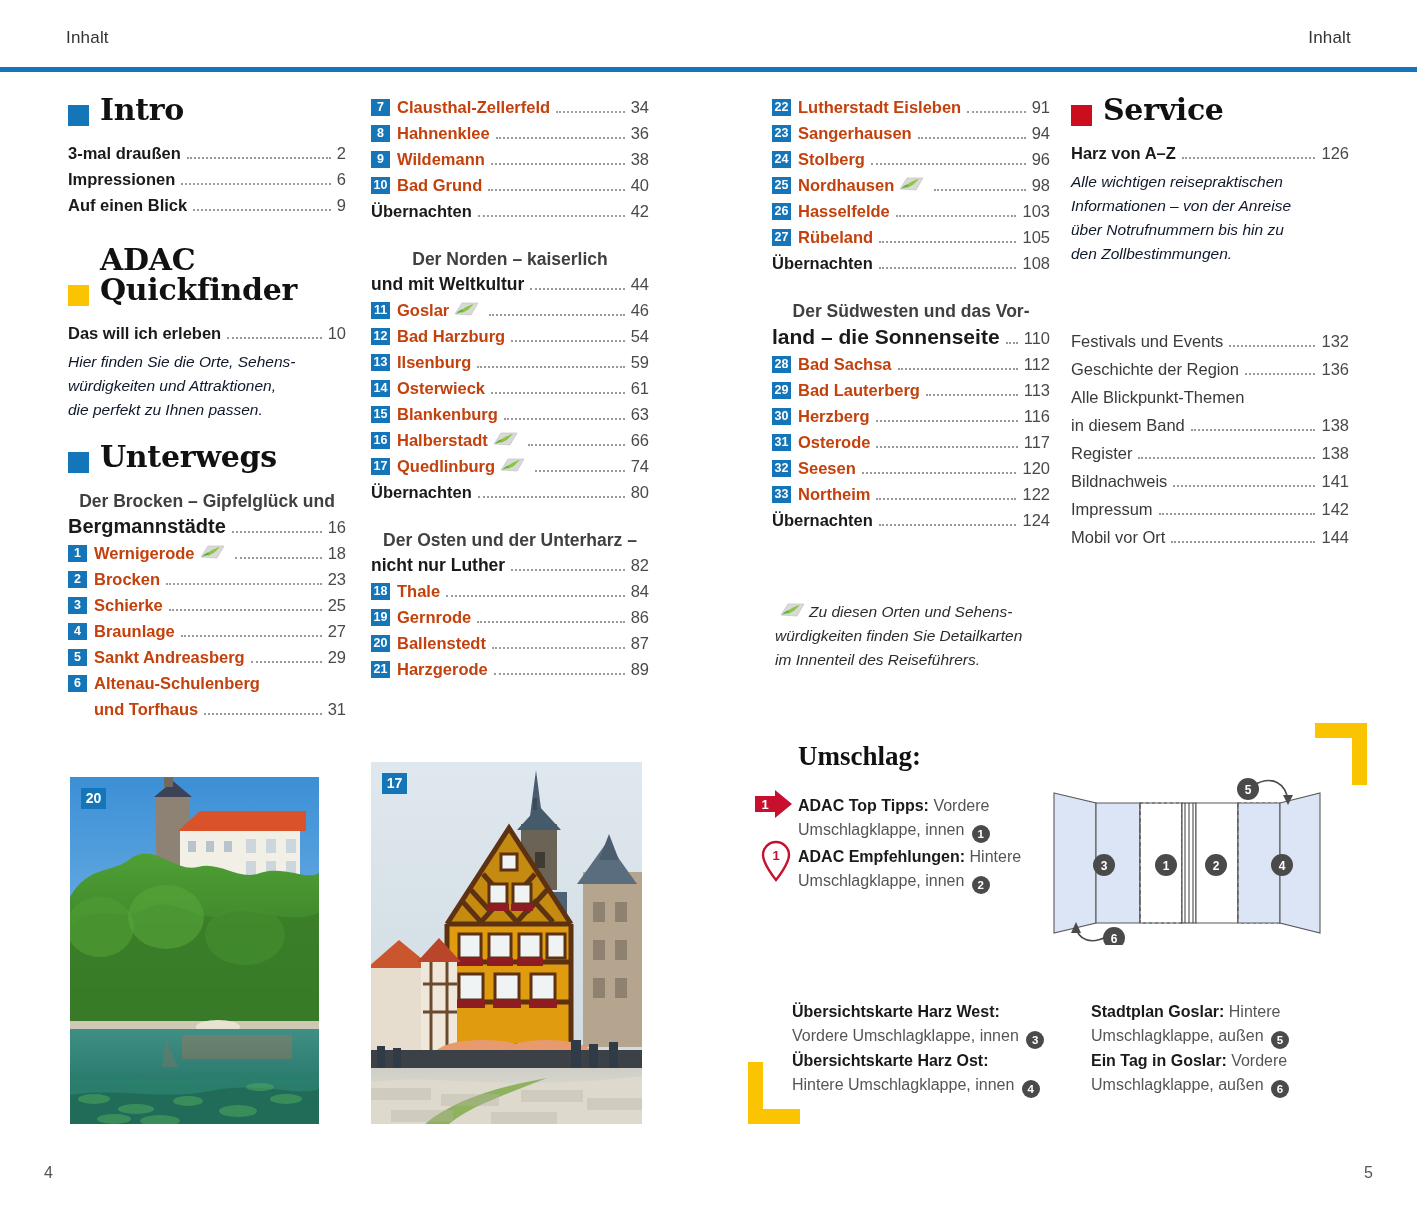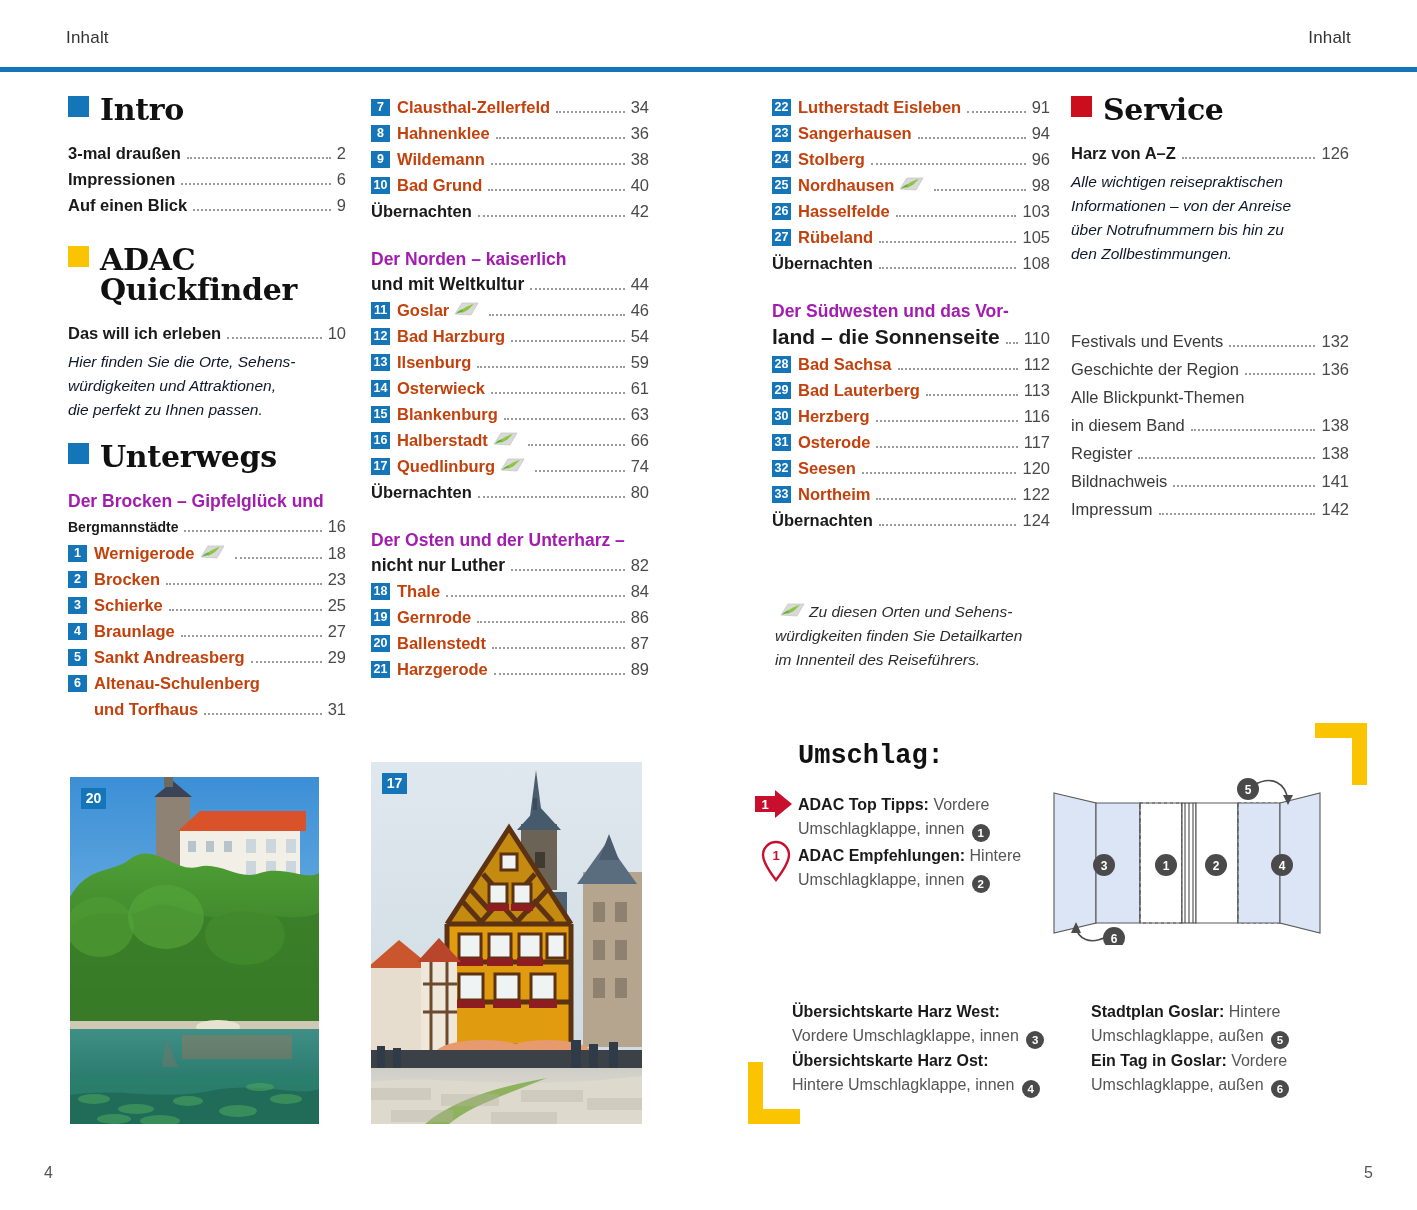--- a/index.html
+++ b/index.html
@@ -31,21 +31,21 @@
 
   
   .col { position: absolute; top: 95px; }
   #col1 { left: 68px;  width: 278px; }
   #col2 { left: 371px; width: 278px; }
   #col3 { left: 772px; width: 278px; }
   #col4 { left: 1071px; width: 278px; }
 
   
   .sect-title {
-    display: flex; align-items: flex-start;
+    display: flex; align-items: flex-end;
     font-family: "DejaVu Serif", serif;
     font-weight: bold;
     font-size: 30px;
     color: #111;
     letter-spacing: -0.3px;
     line-height: 1;
     margin-bottom: 16px;
   }
   .sect-title .sq {
     width: 21px; height: 21px; margin-right: 11px; flex: 0 0 auto;
@@ -85,21 +85,21 @@
     text-align: center;
     padding: 0 2px;
     margin-right: 7px;
     flex: 0 0 auto;
     position: relative; top: -2px;
   }
 
   
   .group-head {
     font-weight: bold; font-size: 17.5px; line-height: 26px;
-    color: #a21caf; margin-top: 22px;
+    color: #404040; margin-top: 22px; text-align: center;
   }
 
   .intro-note {
     font-style: italic; font-size: 15.5px; line-height: 24px;
     color: #0f172a; margin-top: 4px; margin-bottom: 4px;
   }
 
   .spacer-lg { height: 26px; }
   .spacer-md { height: 16px; }
 
@@ -117,21 +117,21 @@
   .photo-badge {
     position: absolute; left: 11px; top: 11px;
     background: #1476b8; color: #fff; font-weight: bold;
     font-size: 14px; line-height: 21px; height: 21px; min-width: 25px;
     text-align: center; padding: 0 3px; z-index: 5;
   }
 
   
   #umschlag { position: absolute; left: 798px; top: 741px; width: 260px; }
   .ums-title {
-    font-family: Liberation Mono, monospace; font-weight: bold;
+    font-family: Liberation Serif, serif; font-weight: bold;
     font-size: 27px; color: #111; margin-bottom: 22px;
   }
   .ums-row { position: relative; padding-left: 0; margin-bottom: 2px; }
   .ums-text { font-size: 16px; line-height: 24px; color: #555; }
   .ums-text b { color: #1a1a1a; }
   .circ {
     display: inline-block; width: 18px; height: 18px; border-radius: 50%;
     background: #4a4a4a; color: #fff; font-size: 11.5px; font-weight: bold;
     line-height: 18px; text-align: center; vertical-align: -3px; margin-left: 3px;
   }
@@ -201,21 +201,21 @@
 
   <div class="spacer-md"></div>
 
   <div class="sect-title">
     <span class="sq sq-blue"></span>
     <span>Unterwegs</span>
   </div>
 
   <div class="group-head" style="margin-top:16px;">Der Brocken – Gipfelglück und</div>
   <div class="toc-line">
-    <span class="lbl" style="font-size:14px;">Bergmannstädte</span>
+    <span class="lbl" style="font-size:20px;">Bergmannstädte</span>
     <span class="dots"></span>
     <span class="pg">16</span>
   </div>
 
   <div>
       <div class="toc-line">
         <span class="num">1</span>
         <span class="lbl place">Wernigerode</span>
         <span class="leaf"><svg viewBox="0 0 26 17" width="26" height="17">
             <polygon points="2,13 9,2 25,2 18,14" fill="#d9d9d9" stroke="#c3c3c3" stroke-width="0.7"></polygon>
@@ -549,20 +549,25 @@
       </div>
       <div class="toc-line plain-line">
         <span class="lbl">Bildnachweis</span>
         <span class="dots"></span>
         <span class="pg">141</span>
       </div>
       <div class="toc-line plain-line">
         <span class="lbl">Impressum</span>
         <span class="dots"></span>
         <span class="pg">142</span>
+      </div>
+      <div class="toc-line plain-line">
+        <span class="lbl">Mobil vor Ort</span>
+        <span class="dots"></span>
+        <span class="pg">144</span>
       </div>
     </div>
 </div>
 
 <div class="detail-note">
   <span class="leaf">
     <svg viewBox="0 0 26 17" width="26" height="17">
       <polygon points="2,13 9,2 25,2 18,14" fill="#d9d9d9" stroke="#c3c3c3" stroke-width="0.7"></polygon>
       <path d="M3,13 C8,6 13,10 19,3 C15,12 9,10 3,13 Z" fill="#5cb335"></path>
       <path d="M10,8 C14,5 18,4 21,3 C16,8 13,10 9,12 Z" fill="#8dc63f"></path>

